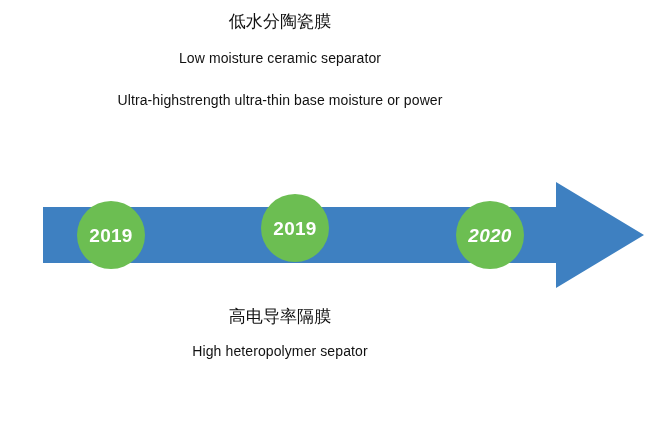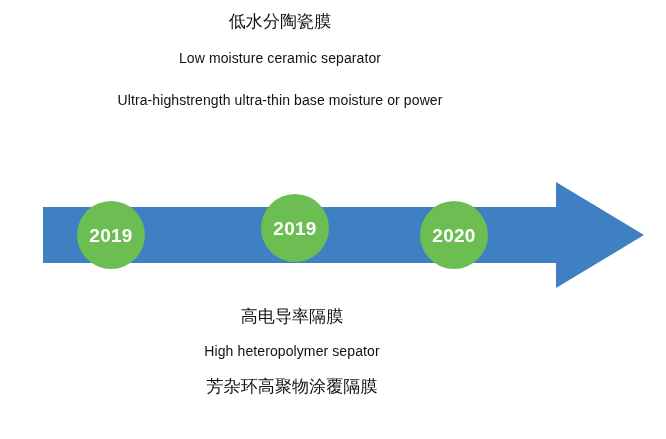--- a/index.html
+++ b/index.html
@@ -49,21 +49,20 @@
     top: 4px;
   }
 
   #top-text-block .para-gap {
     display: block;
     height: 6px;
   }
 
   #bottom-text-block {
     top: 299px;
-    padding-left: 12px;
   }
 
   #bottom-text-block .text-line {
     line-height: 35px;
   }
 
   
   #timeline-arrow {
     position: absolute;
     left: 0;
@@ -87,21 +86,21 @@
   .year-label {
     font-size: 19px;
     font-weight: bold;
     color: #ffffff;
     letter-spacing: 0.3px;
     line-height: 1;
   }
 
   #year-marker-0 { left: 77px;  top: 201px; }
   #year-marker-1 { left: 261px; top: 194px; }
-  #year-marker-2 { left: 420px; top: 201px; }
+  #year-marker-2 { left: 456px; top: 201px; font-style: italic; }
 </style>
 </head>
 <body>
 
 <div id="slide">
 
   <div id="top-text-block" class="text-block">
     <span class="text-line cjk">低水分陶瓷膜</span>
     <span class="text-line">Low moisture ceramic separator</span>
     <span class="para-gap"></span>
@@ -120,16 +119,15 @@
     <span class="year-label">2019</span>
   </div>
 
   <div id="year-marker-2" class="year-marker">
     <span class="year-label">2020</span>
   </div>
 
   <div id="bottom-text-block" class="text-block">
     <span class="text-line cjk">高电导率隔膜</span>
     <span class="text-line">High heteropolymer sepator</span>
-    <span class="text-line cjk">芳杂环高聚物涂覆隔膜</span>
   </div>
 
 </div>
 
 </body></html>

